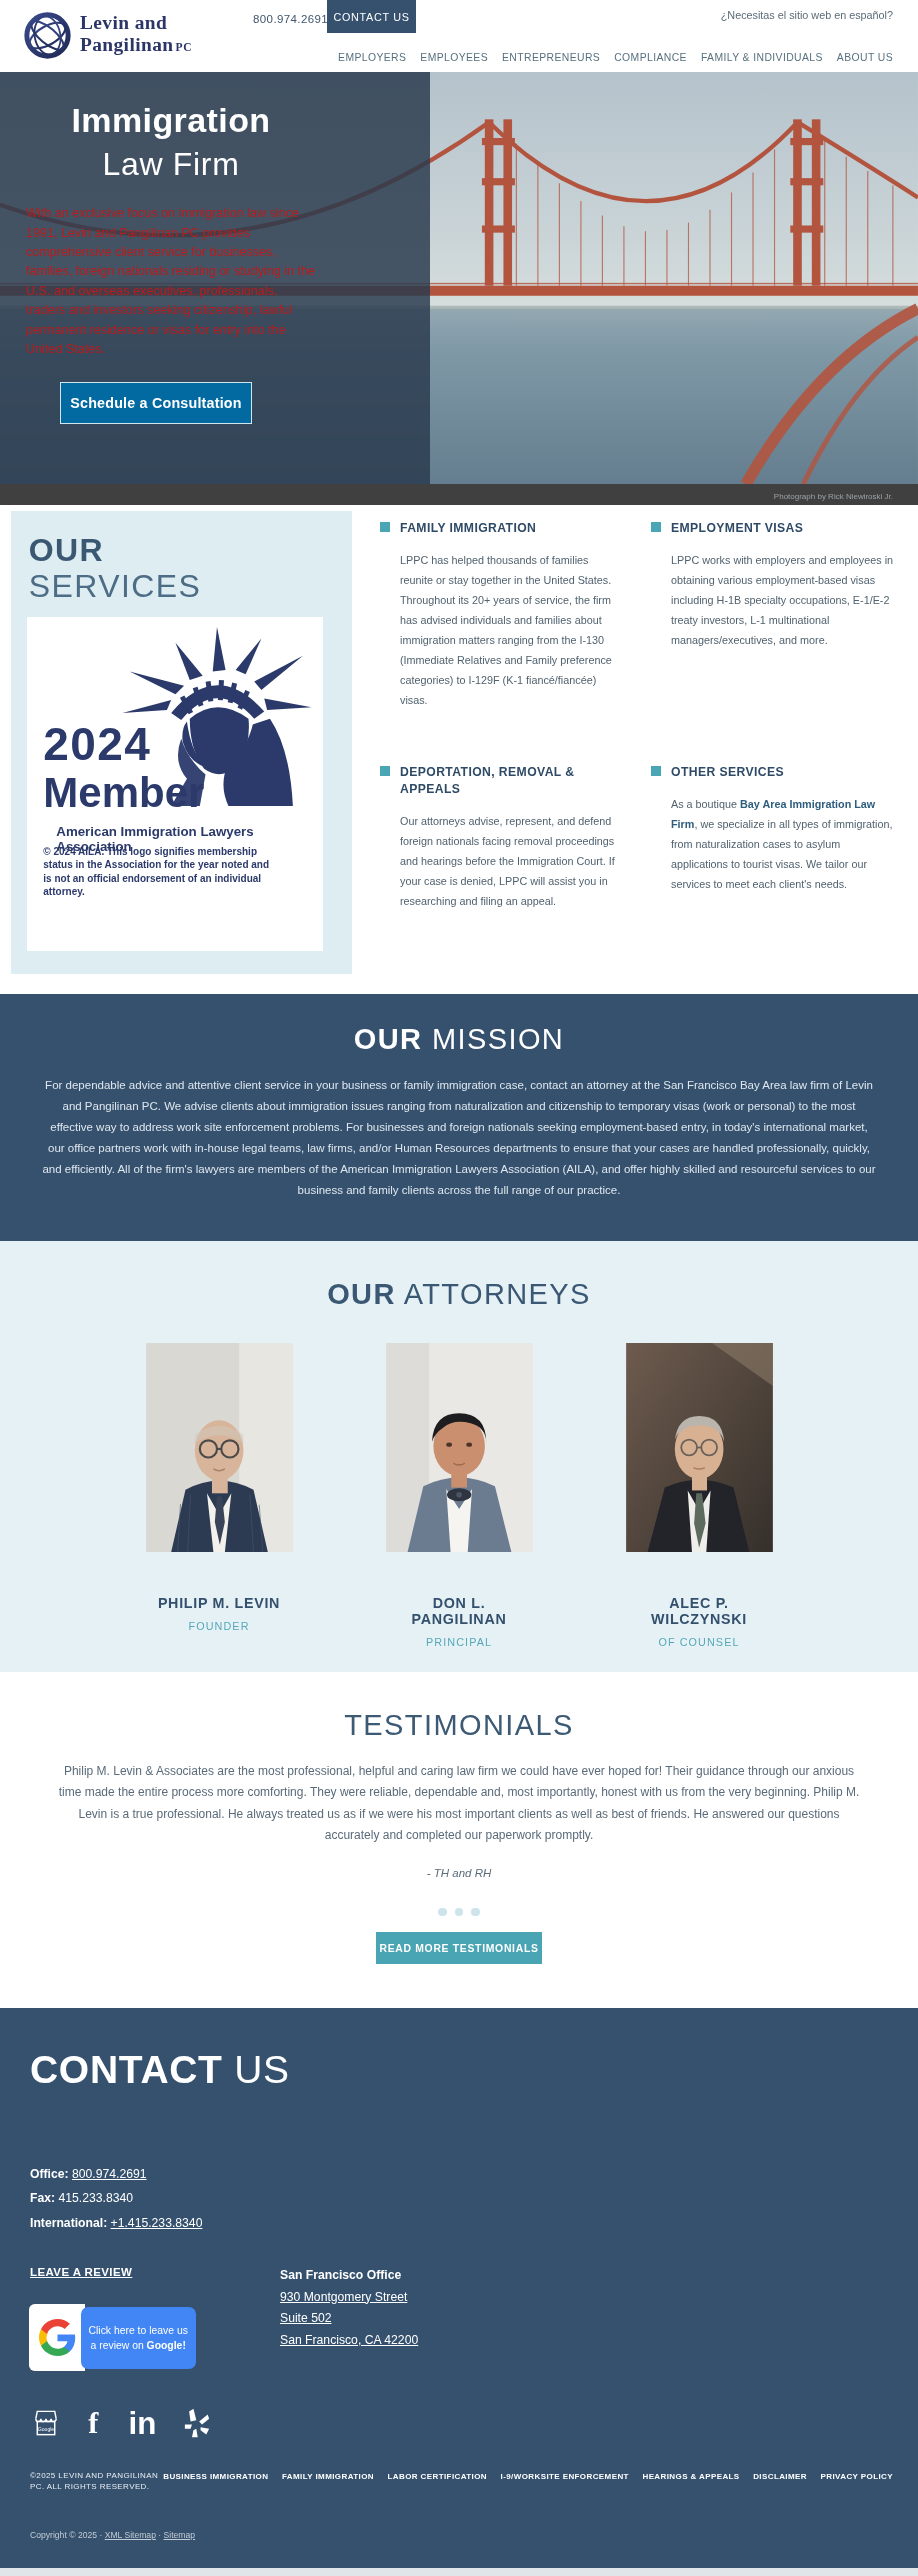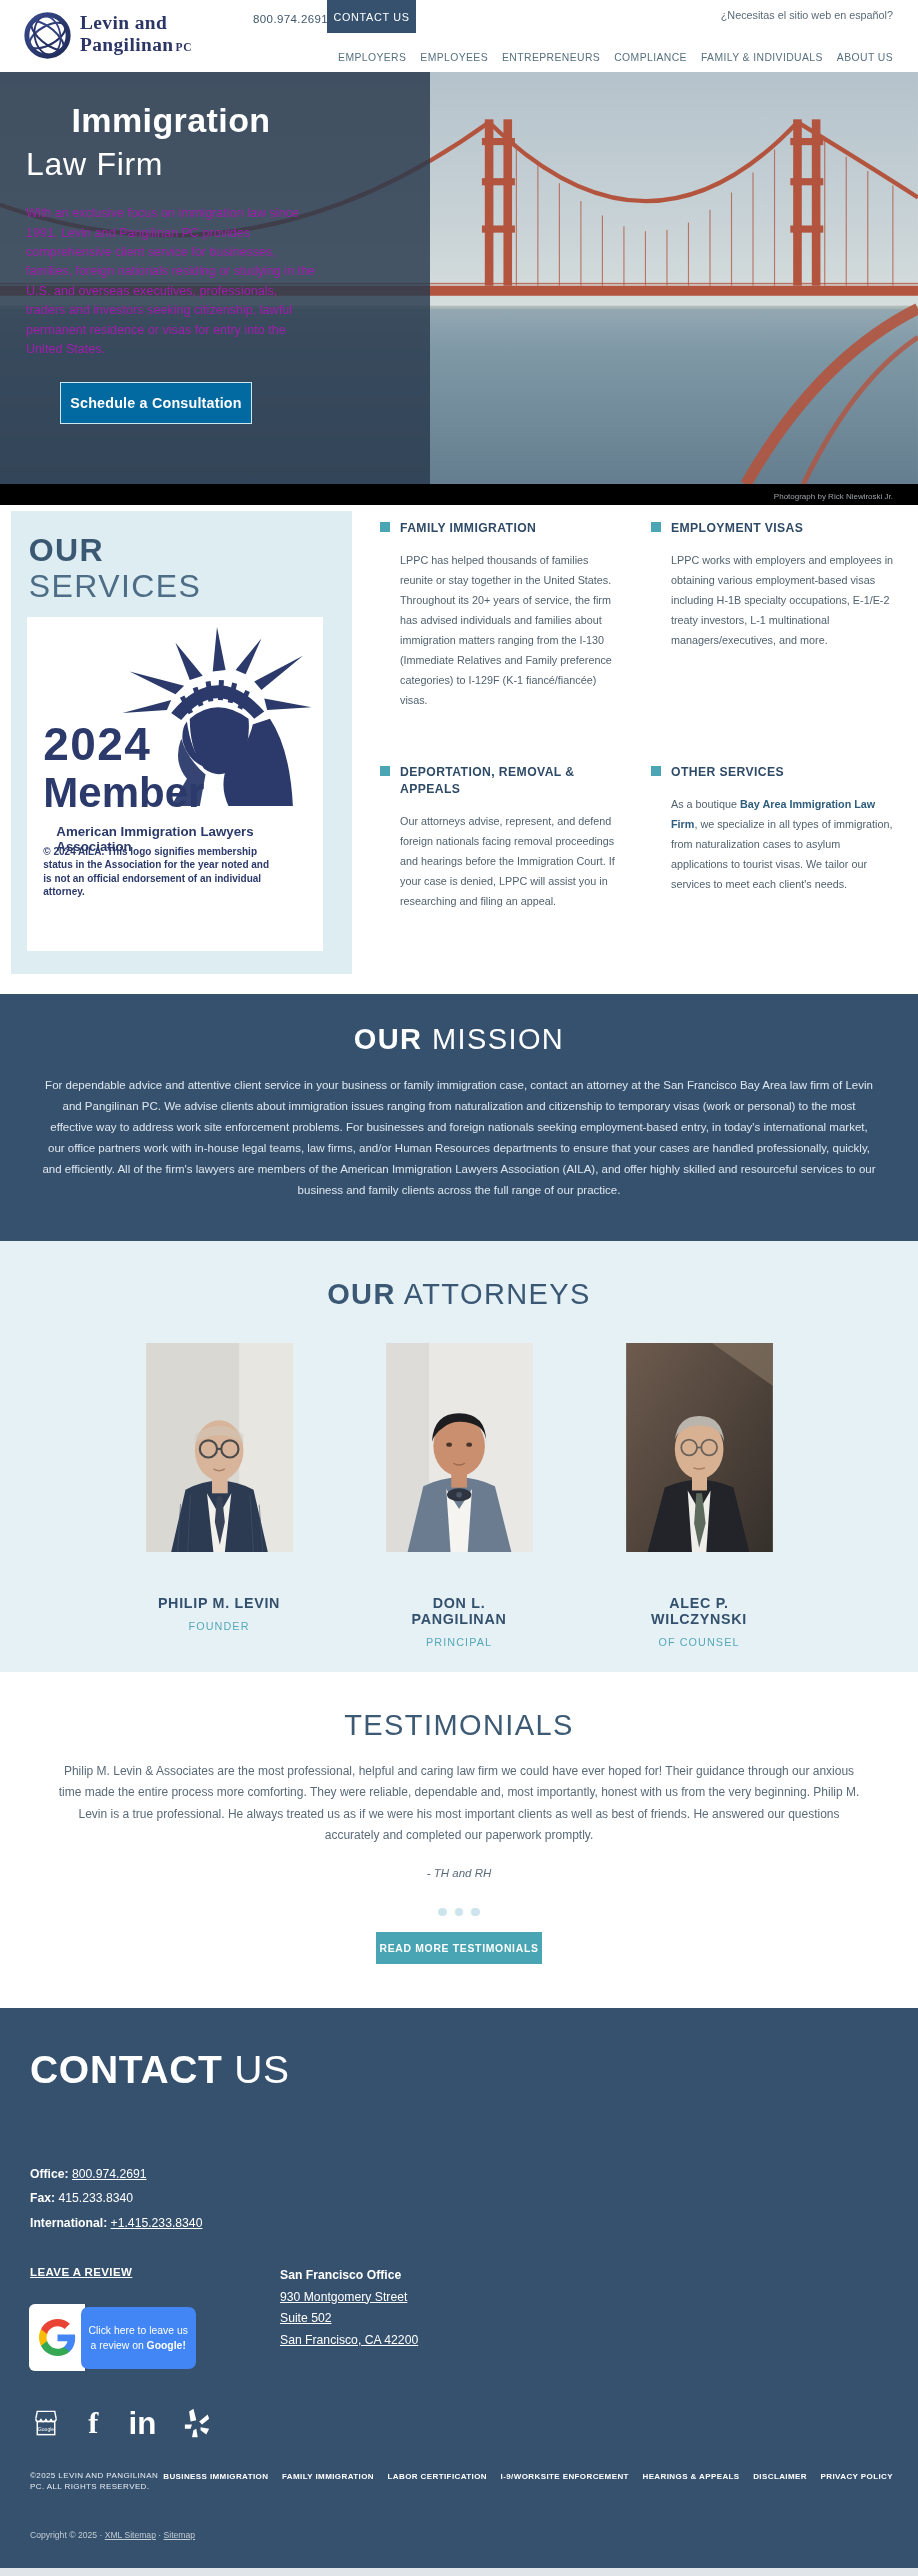--- a/index.html
+++ b/index.html
@@ -17,25 +17,25 @@
   .lang-link { position:absolute; right:25px; top:8.6px; font-size:10.8px; color:#5b6b77; text-decoration:none; }
   .main-nav { position:absolute; right:25px; top:52px; display:flex; gap:14px; }
   .main-nav a { font-size:10.4px; color:#57707f; letter-spacing:0.4px; text-decoration:none; white-space:nowrap; }
 
   
   .hero { position:relative; height:412px; overflow:hidden; }
   .hero-bg { position:absolute; inset:0; }
   .hero-overlay { position:absolute; left:0; top:0; width:430px; height:412px; background:rgba(42,58,78,.84); }
   .hero-content { position:absolute; left:26px; top:29px; width:290px; color:#fff; }
   .hero-title1 { font-size:34px; font-weight:bold; text-align:center; letter-spacing:0.4px; }
-  .hero-title2 { font-size:32px; font-weight:300; text-align:left; margin-top:5.7px; letter-spacing:0.7px; }
-  .hero-para { margin-top:21.5px; font-size:12.6px; line-height:19.4px; color:#a21caf; font-weight:300; }
+  .hero-title2 { font-size:32px; font-weight:300; text-align:center; margin-top:5.7px; letter-spacing:0.7px; }
+  .hero-para { margin-top:21.5px; font-size:12.6px; line-height:19.4px; color:#b91c1c; font-weight:300; }
   .hero-cta { display:block; margin:23px 0 0 34px; width:192px; height:42px; background:#0369a1; border:1.4px solid #cfe7ec; color:#fff; font-size:14.3px; font-weight:bold; letter-spacing:0.2px; cursor:pointer; font-family:"Liberation Sans", sans-serif; }
 
-  .credit-row { height:21px; background:#000000; text-align:right; padding:5px 25px 0 0; }
+  .credit-row { height:21px; background:#404040; text-align:right; padding:5px 25px 0 0; }
   .credit-row span { font-size:8px; color:#9aa1a6; }
 
   
   .services { position:relative; height:489px; background:#fff; }
   .services-panel { position:absolute; left:10.8px; top:5.7px; width:341px; height:463px; background:#ddedf2; }
   .services-title { position:absolute; left:18px; top:21.5px; font-size:32px; letter-spacing:1.4px; line-height:36px; }
   .services-title .t-bold { color:#3a5872; font-weight:bold; display:block; }
   .services-title .t-light { color:#4d6c85; font-weight:300; display:block; }
   .aila-card { position:absolute; left:16.5px; top:106px; width:296px; height:334px; background:#fff; }
   .aila-crown { position:absolute; right:10px; top:10px; }

